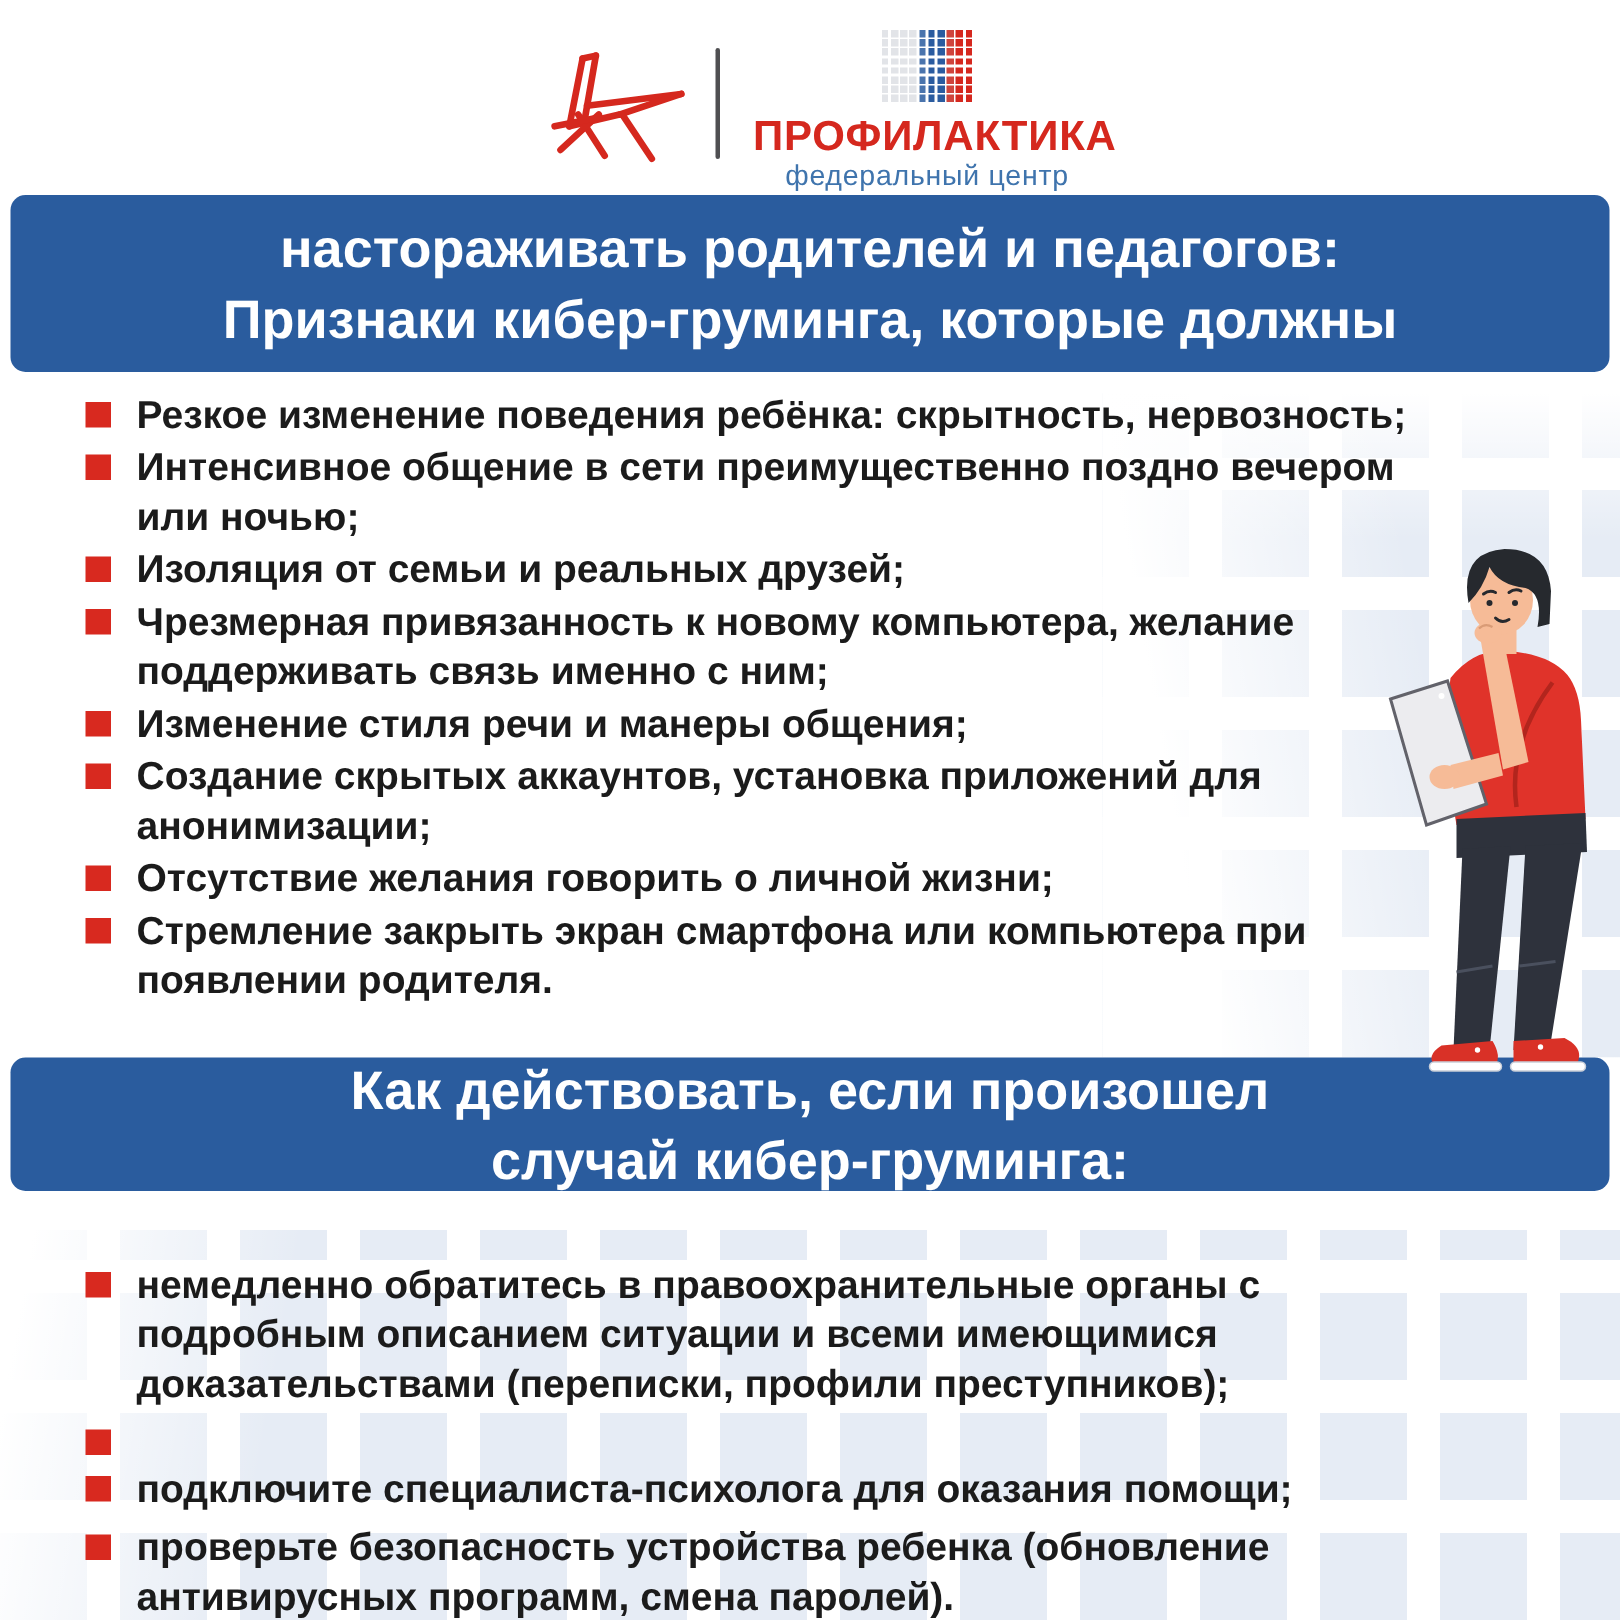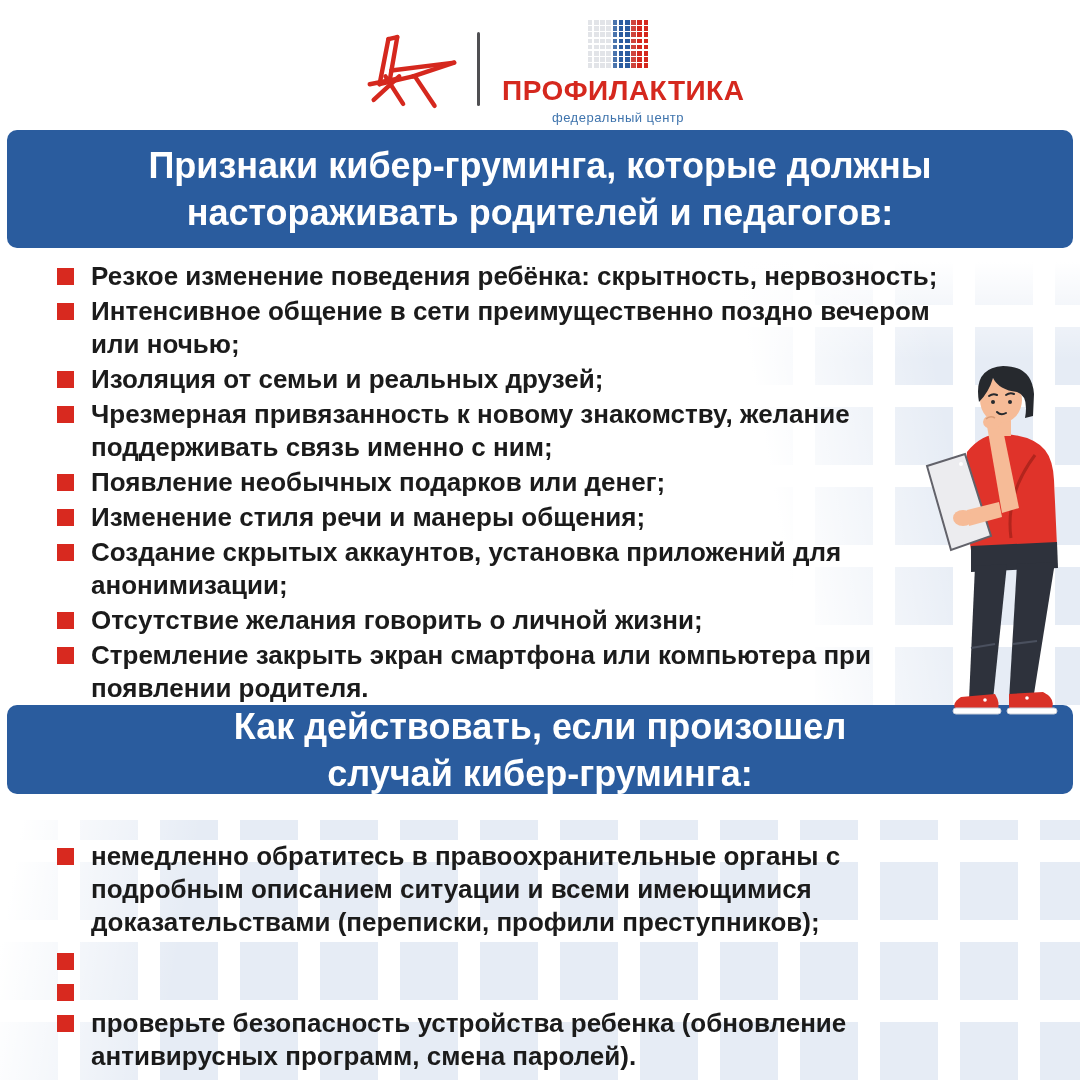--- a/index.html
+++ b/index.html
@@ -8,21 +8,21 @@
     font-family:"Liberation Sans","DejaVu Sans",sans-serif;color:#1b1b1b;
   }
   
   .header{position:absolute;top:0;left:0;width:1028px;height:130px;}
   .chair-logo{position:absolute;left:356px;top:26px;width:108px;height:86px;}
   .logo-divider{position:absolute;left:477px;top:32px;width:3px;height:74px;background:#4f4f52;border-radius:2px;}
   .logo-block{position:absolute;left:502px;top:18px;width:232px;text-align:center;}
   .logo-grid{display:grid;grid-template-columns:repeat(10,4.6px);gap:1.6px;width:max-content;margin:2px auto 8px;}
   .logo-grid i{display:block;width:4.6px;height:4.6px;}
   .logo-title{font-size:28px;font-weight:800;color:#d5281e;letter-spacing:.5px;line-height:30px;}
-  .logo-subtitle{font-size:13px;font-weight:400;color:#3f74ad;letter-spacing:.5px;line-height:24px;}
+  .logo-subtitle{font-size:19px;font-weight:400;color:#3f74ad;letter-spacing:.5px;line-height:24px;}
   
   .banner{
     position:absolute;left:7px;width:1066px;background:#2a5c9e;border-radius:10px;
     display:flex;flex-direction:column;justify-content:center;align-items:center;
     color:#fff;text-align:center;font-weight:800;font-size:36px;line-height:47px;z-index:2;
   }
   .banner-signs{top:130px;height:118px;}
   .banner-actions{top:705px;height:89px;}
   
   .content1{position:absolute;top:248px;left:0;width:1080px;height:457px;}
@@ -151,22 +151,22 @@
           <i style="background: rgb(207, 69, 61);"></i>
           <i style="background: rgb(213, 40, 30);"></i>
           <i style="background: rgb(213, 40, 30);"></i>
         </div>
       <div class="logo-title">ПРОФИЛАКТИКА</div>
       <div class="logo-subtitle">федеральный центр</div>
     </div>
   </div>
 
   <div class="banner banner-signs">
+    <span>настораживать родителей и педагогов:</span>
     <span>Признаки кибер-груминга, которые должны</span>
-    <span>настораживать родителей и педагогов:</span>
   </div>
 
   <div class="content1">
     <div class="mosaic mosaic-upper"></div>
     <ul class="list">
 
         <li>
           <span class="bullet"></span>
           <span class="item-text">Резкое изменение поведения ребёнка: скрытность, нервозность;</span>
         </li>
@@ -176,27 +176,23 @@
           <span class="item-text">Интенсивное общение в сети преимущественно поздно вечером или ночью;</span>
         </li>
 
         <li>
           <span class="bullet"></span>
           <span class="item-text">Изоляция от семьи и реальных друзей;</span>
         </li>
 
         <li>
           <span class="bullet"></span>
-          <span class="item-text">Чрезмерная привязанность к новому знакомству, желание поддерживать связь именно с ним;</span>
-        </li>
-
-        <li>
-          <span class="bullet"></span>
-          <span class="item-text">Появление необычных подарков или денег;</span>
-        </li>
+          <span class="item-text">Чрезмерная привязанность к новому компьютера, желание поддерживать связь именно с ним;</span>
+        </li>
+
 
 
         <li>
           <span class="bullet"></span>
           <span class="item-text">Изменение стиля речи и манеры общения;</span>
         </li>
 
         <li>
           <span class="bullet"></span>
           <span class="item-text">Создание скрытых аккаунтов, установка приложений для анонимизации;</span>
@@ -269,20 +265,21 @@
           <span class="bullet"></span>
           <span class="item-text">немедленно обратитесь в правоохранительные органы с подробным описанием ситуации и всеми имеющимися доказательствами (переписки, профили преступников);</span>
         </li>
 
         <li>
           <span class="bullet"></span>
         </li>
 
         <li>
           <span class="bullet"></span>
+          <span class="item-text">подключите специалиста-психолога для оказания помощи;</span>
         </li>
 
         <li>
           <span class="bullet"></span>
           <span class="item-text">проверьте безопасность устройства ребенка (обновление антивирусных программ, смена паролей).</span>
         </li>
       </ul>
   </div>
 
 </div>

